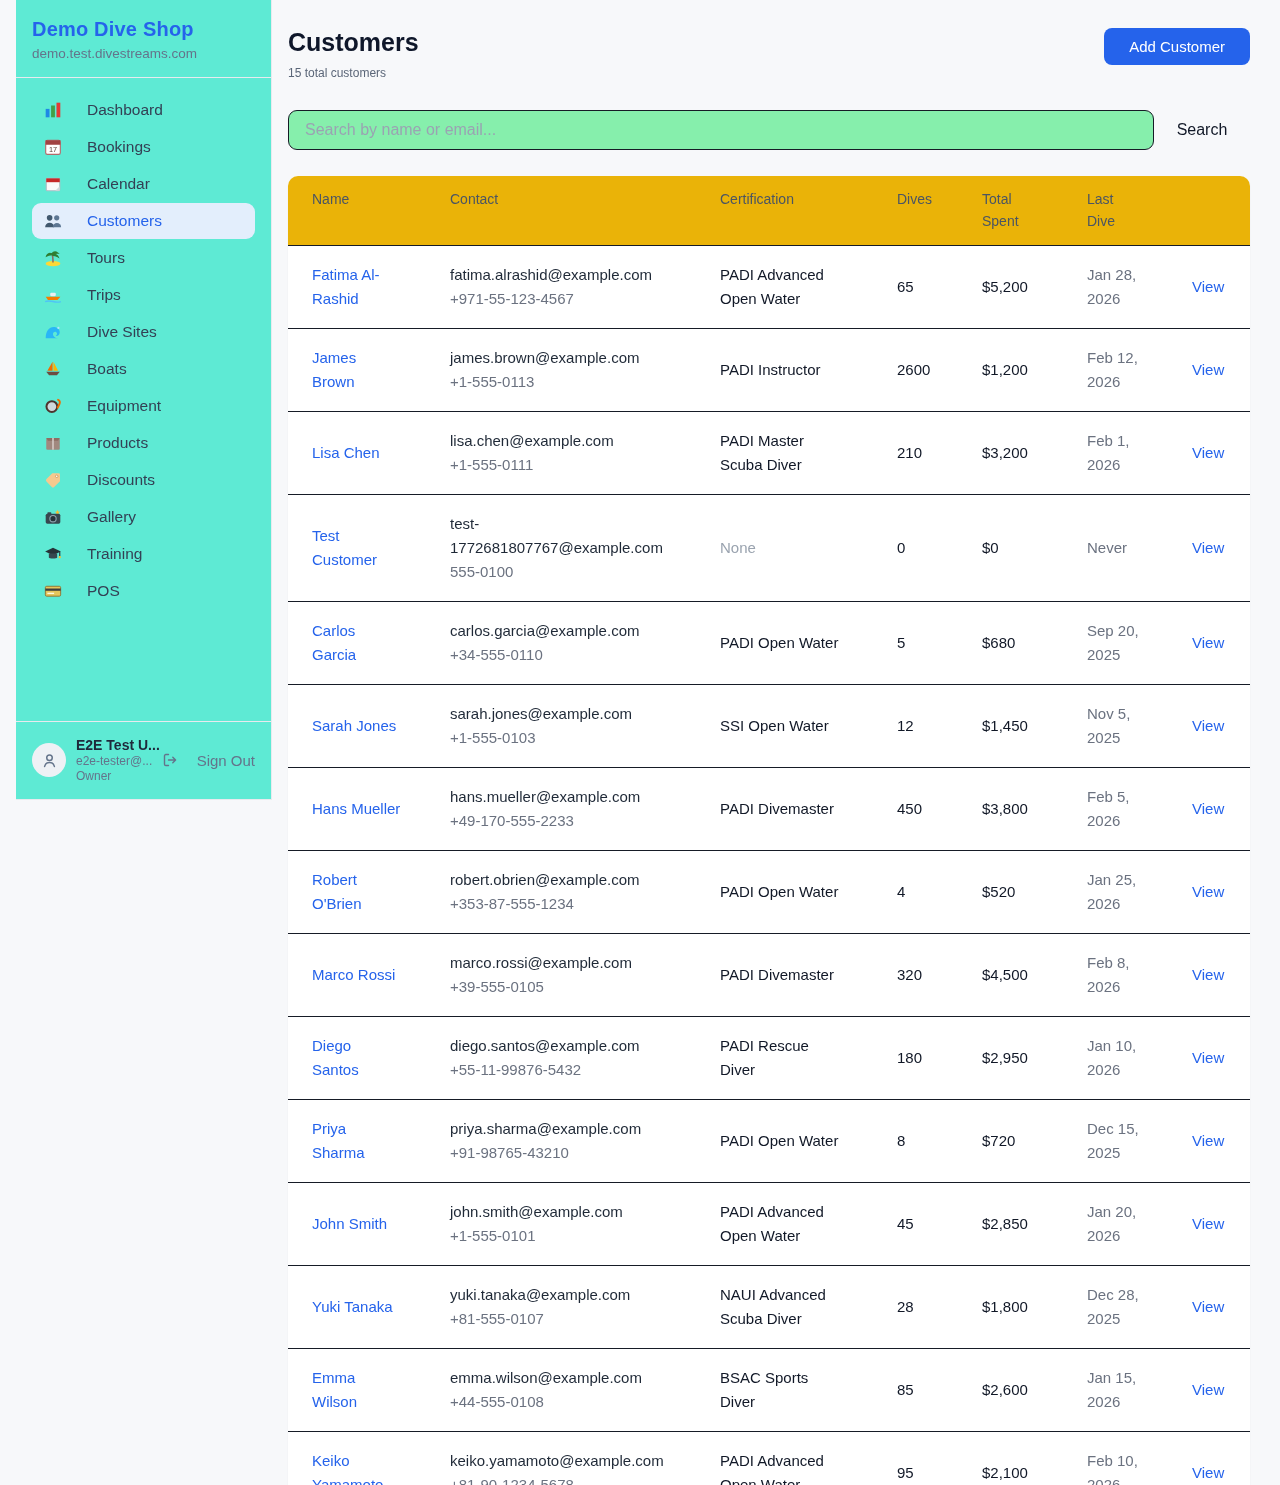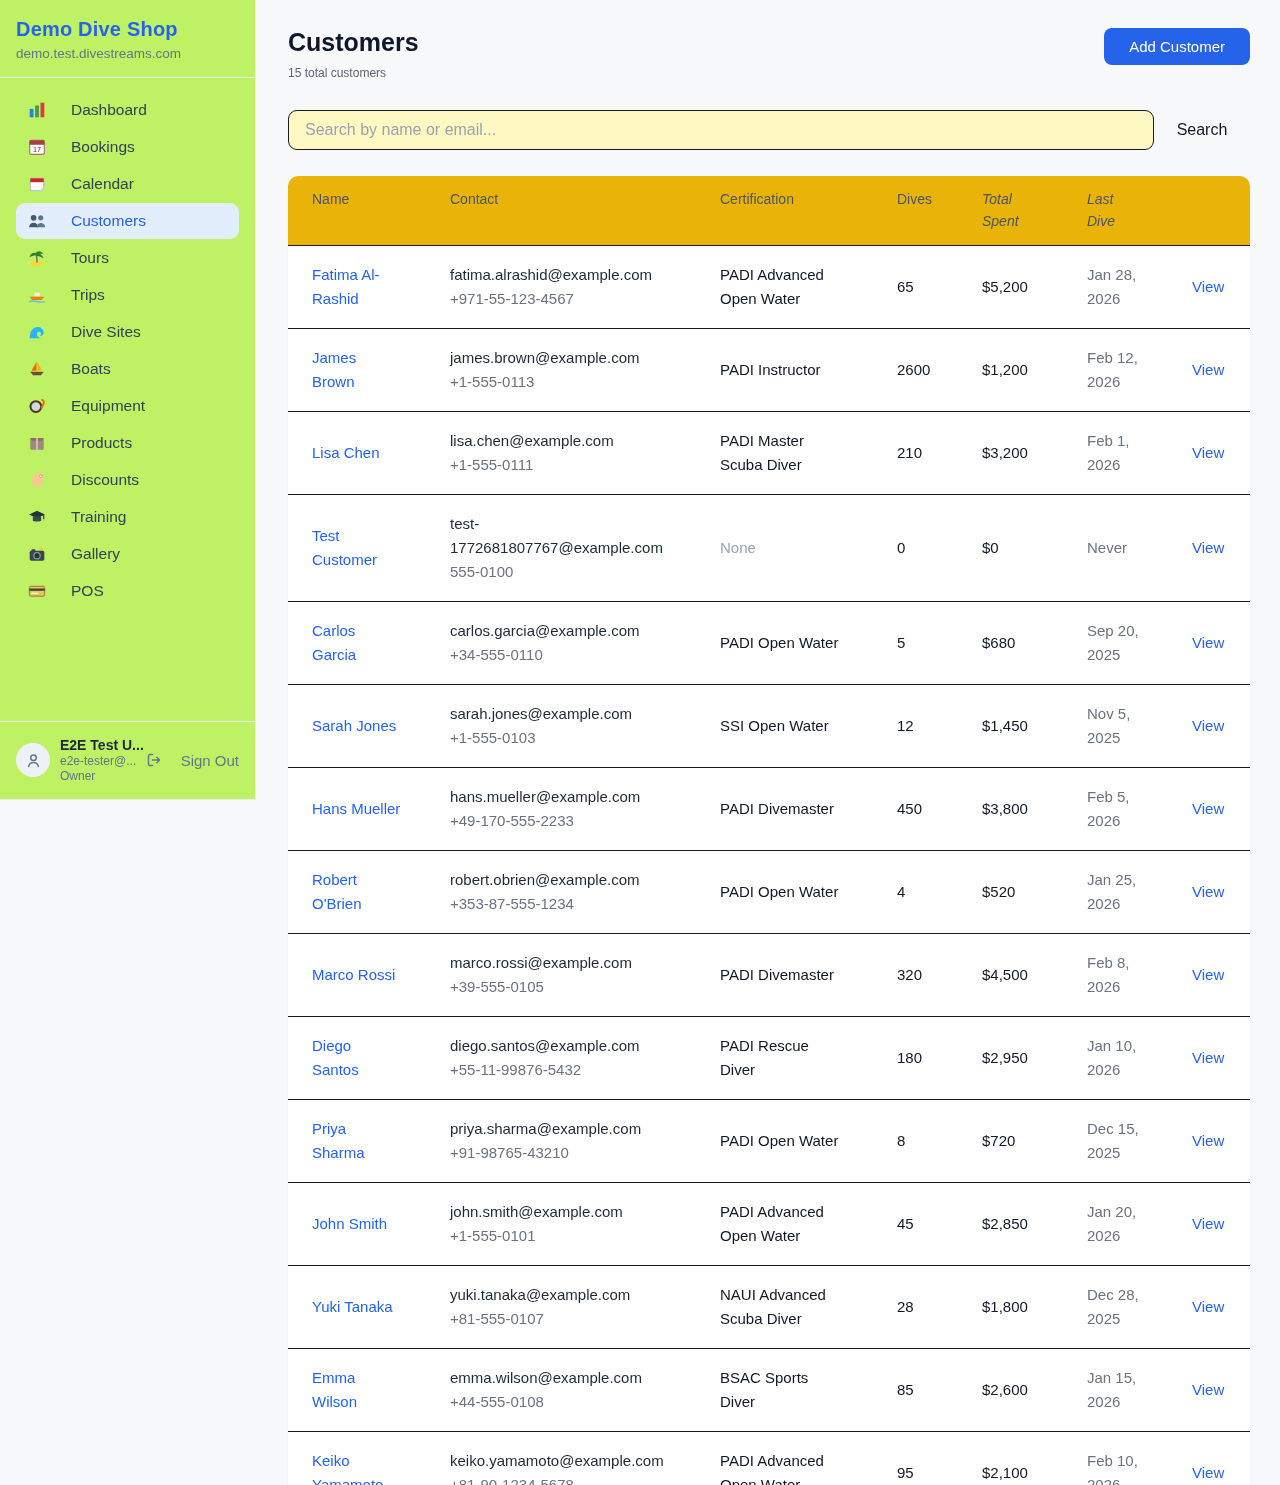--- a/index.html
+++ b/index.html
@@ -5,22 +5,22 @@
   * { box-sizing: border-box; margin: 0; padding: 0; }
   html, body { background: #f7f8fa; }
   body {
     width: 1280px; min-height: 1485px; position: relative;
     font-family: "Liberation Sans", "DejaVu Sans", sans-serif;
     color: #0f172a;
   }
 
   
   .sidebar {
-    position: absolute; left: 0; top: 0; width: 256px; height: 800px;
-    background: #bef264; border-right: 1px solid #e8eaee; border-bottom: 1px solid #e8eaee;
+    position: absolute; left: 16px; top: 0; width: 256px; height: 800px;
+    background: #5eead4; border-right: 1px solid #e8eaee; border-bottom: 1px solid #e8eaee;
     display: flex; flex-direction: column;
   }
   .brand { padding: 18px 16px 16px 16px; border-bottom: 1px solid #e8eaee; }
   .brand-name { color: #2563eb; font-size: 20px; font-weight: 700; letter-spacing: .2px; }
   .brand-domain { color: #64748b; font-size: 13.5px; margin-top: 5px; }
   .nav { padding: 14px 16px; flex: 1; }
   .nav-item {
     display: flex; align-items: center; gap: 25px;
     padding: 9px 12px; margin-bottom: 1px; border-radius: 9px;
     font-size: 15.5px; color: #334155; cursor: pointer;
@@ -53,21 +53,21 @@
   .page-subtitle { font-size: 12px; color: #5b6678; margin-top: 9px; }
   .add-btn {
     background: #2563eb; color: #fff; border: none; border-radius: 8px;
     padding: 10px 25px; font-size: 15px; font-weight: 500; cursor: pointer;
     font-family: inherit;
   }
 
   .search-row { display: flex; align-items: center; margin-bottom: 26px; }
   .search-input {
     flex: 1; height: 40px; border: 1px solid #161b26; border-radius: 9px;
-    background: #fef9c3; padding: 16px 16px; font-size: 16px; color: #0f172a;
+    background: #86efac; padding: 16px 16px; font-size: 16px; color: #0f172a;
     font-family: inherit; outline: none;
   }
   .search-input::placeholder { color: #9aa3b2; }
   .search-btn {
     flex: none; width: 96px; background: none; border: none; font-size: 16px;
     color: #111827; cursor: pointer; font-family: inherit; text-align: center;
   }
 
   
   .card {
@@ -76,21 +76,21 @@
   }
   table { width: 100%; border-collapse: collapse; table-layout: fixed; }
   col.c-name { width: 150px; } col.c-contact { width: 270px; } col.c-cert { width: 177px; }
   col.c-dives { width: 85px; } col.c-spent { width: 105px; } col.c-last { width: 105px; }
   col.c-view { width: 70px; }
   thead th {
     background: #eab308; text-align: left; font-weight: 500; font-size: 14px;
     color: #4b5563; padding: 13px 12px; vertical-align: top; line-height: 1.55;
   }
   thead th:first-child { padding-left: 24px; }
-  th:nth-child(5) .hdr, th:nth-child(6) .hdr { display: inline-block; width: 50px; font-style: italic; }
+  th:nth-child(5) .hdr, th:nth-child(6) .hdr { display: inline-block; width: 50px; }
   tbody td {
     border-top: 1px solid #161b26; padding: 17px 12px; vertical-align: middle;
     font-size: 15px; line-height: 1.6; color: #111827;
   }
   tbody td:first-child { padding-left: 24px; }
   .name-link { color: #2563eb; text-decoration: none; display: inline-block; max-width: 90px; cursor: pointer; }
   .email { color: #1f2937; display: inline-block; max-width: 215px; }
   .phone { color: #6b7280; }
   .cert { display: inline-block; max-width: 120px; }
   .cert.muted { color: #9aa3af; }
@@ -211,38 +211,38 @@
           <svg viewBox="0 0 16 16">
             <path d="M2.2 7.2 L7.4 2 H13 a1.2 1.2 0 0 1 1.2 1.2 V9 L9 14.2 a1.5 1.5 0 0 1 -2.1 0 L2.2 9.3 a1.5 1.5 0 0 1 0 -2.1 Z" fill="#f6c98e"></path>
             <circle cx="11.3" cy="4.7" r="1.1" fill="#fff" stroke="#c79456" stroke-width=".7"></circle>
           </svg>
         </span>
       <span>Discounts</span>
     </div>
     <div class="nav-item">
       <span class="nav-icon">
           <svg viewBox="0 0 16 16">
+            <path d="M12 1.5 L12.6 3 L14.2 3.4 L12.9 4.4 L13.2 6 L12 5.1 L10.8 6 L11.1 4.4 L9.8 3.4 L11.4 3 Z" fill="#fbc02d"></path>
+            <rect x="1.5" y="5" width="13" height="9" rx="1.5" fill="#37474f"></rect>
+            <rect x="3" y="3.8" width="3.5" height="2" rx=".6" fill="#37474f"></rect>
+            <circle cx="8" cy="9.5" r="2.8" fill="#263238" stroke="#90a4ae" stroke-width="1"></circle>
+          </svg>
+        </span>
+      <span>Gallery</span>
+    </div>
+    <div class="nav-item">
+      <span class="nav-icon">
+          <svg viewBox="0 0 16 16">
             <path d="M8 2.5 L15 5.8 L8 9 L1 5.8 Z" fill="#263238"></path>
             <path d="M4.3 7.5 V11 C4.3 12.3 11.7 12.3 11.7 11 V7.5" fill="#37474f"></path>
             <path d="M14 6 V10" stroke="#263238" stroke-width="1"></path>
             <circle cx="14" cy="10.8" r="1" fill="#fbc02d"></circle>
           </svg>
         </span>
       <span>Training</span>
-    </div>
-    <div class="nav-item">
-      <span class="nav-icon">
-          <svg viewBox="0 0 16 16">
-            <path d="M12 1.5 L12.6 3 L14.2 3.4 L12.9 4.4 L13.2 6 L12 5.1 L10.8 6 L11.1 4.4 L9.8 3.4 L11.4 3 Z" fill="#fbc02d"></path>
-            <rect x="1.5" y="5" width="13" height="9" rx="1.5" fill="#37474f"></rect>
-            <rect x="3" y="3.8" width="3.5" height="2" rx=".6" fill="#37474f"></rect>
-            <circle cx="8" cy="9.5" r="2.8" fill="#263238" stroke="#90a4ae" stroke-width="1"></circle>
-          </svg>
-        </span>
-      <span>Gallery</span>
     </div>
     <div class="nav-item">
       <span class="nav-icon">
           <svg viewBox="0 0 16 16">
             <rect x="1.2" y="3.8" width="13.6" height="8.8" rx="1.2" fill="#e6c65c" stroke="#8d6e2f" stroke-width=".8"></rect>
             <rect x="1.2" y="5.8" width="13.6" height="2" fill="#3e3e3e"></rect>
             <rect x="3" y="9.5" width="6" height="1.2" fill="#fff8e1"></rect>
           </svg>
         </span>
       <span>POS</span>

